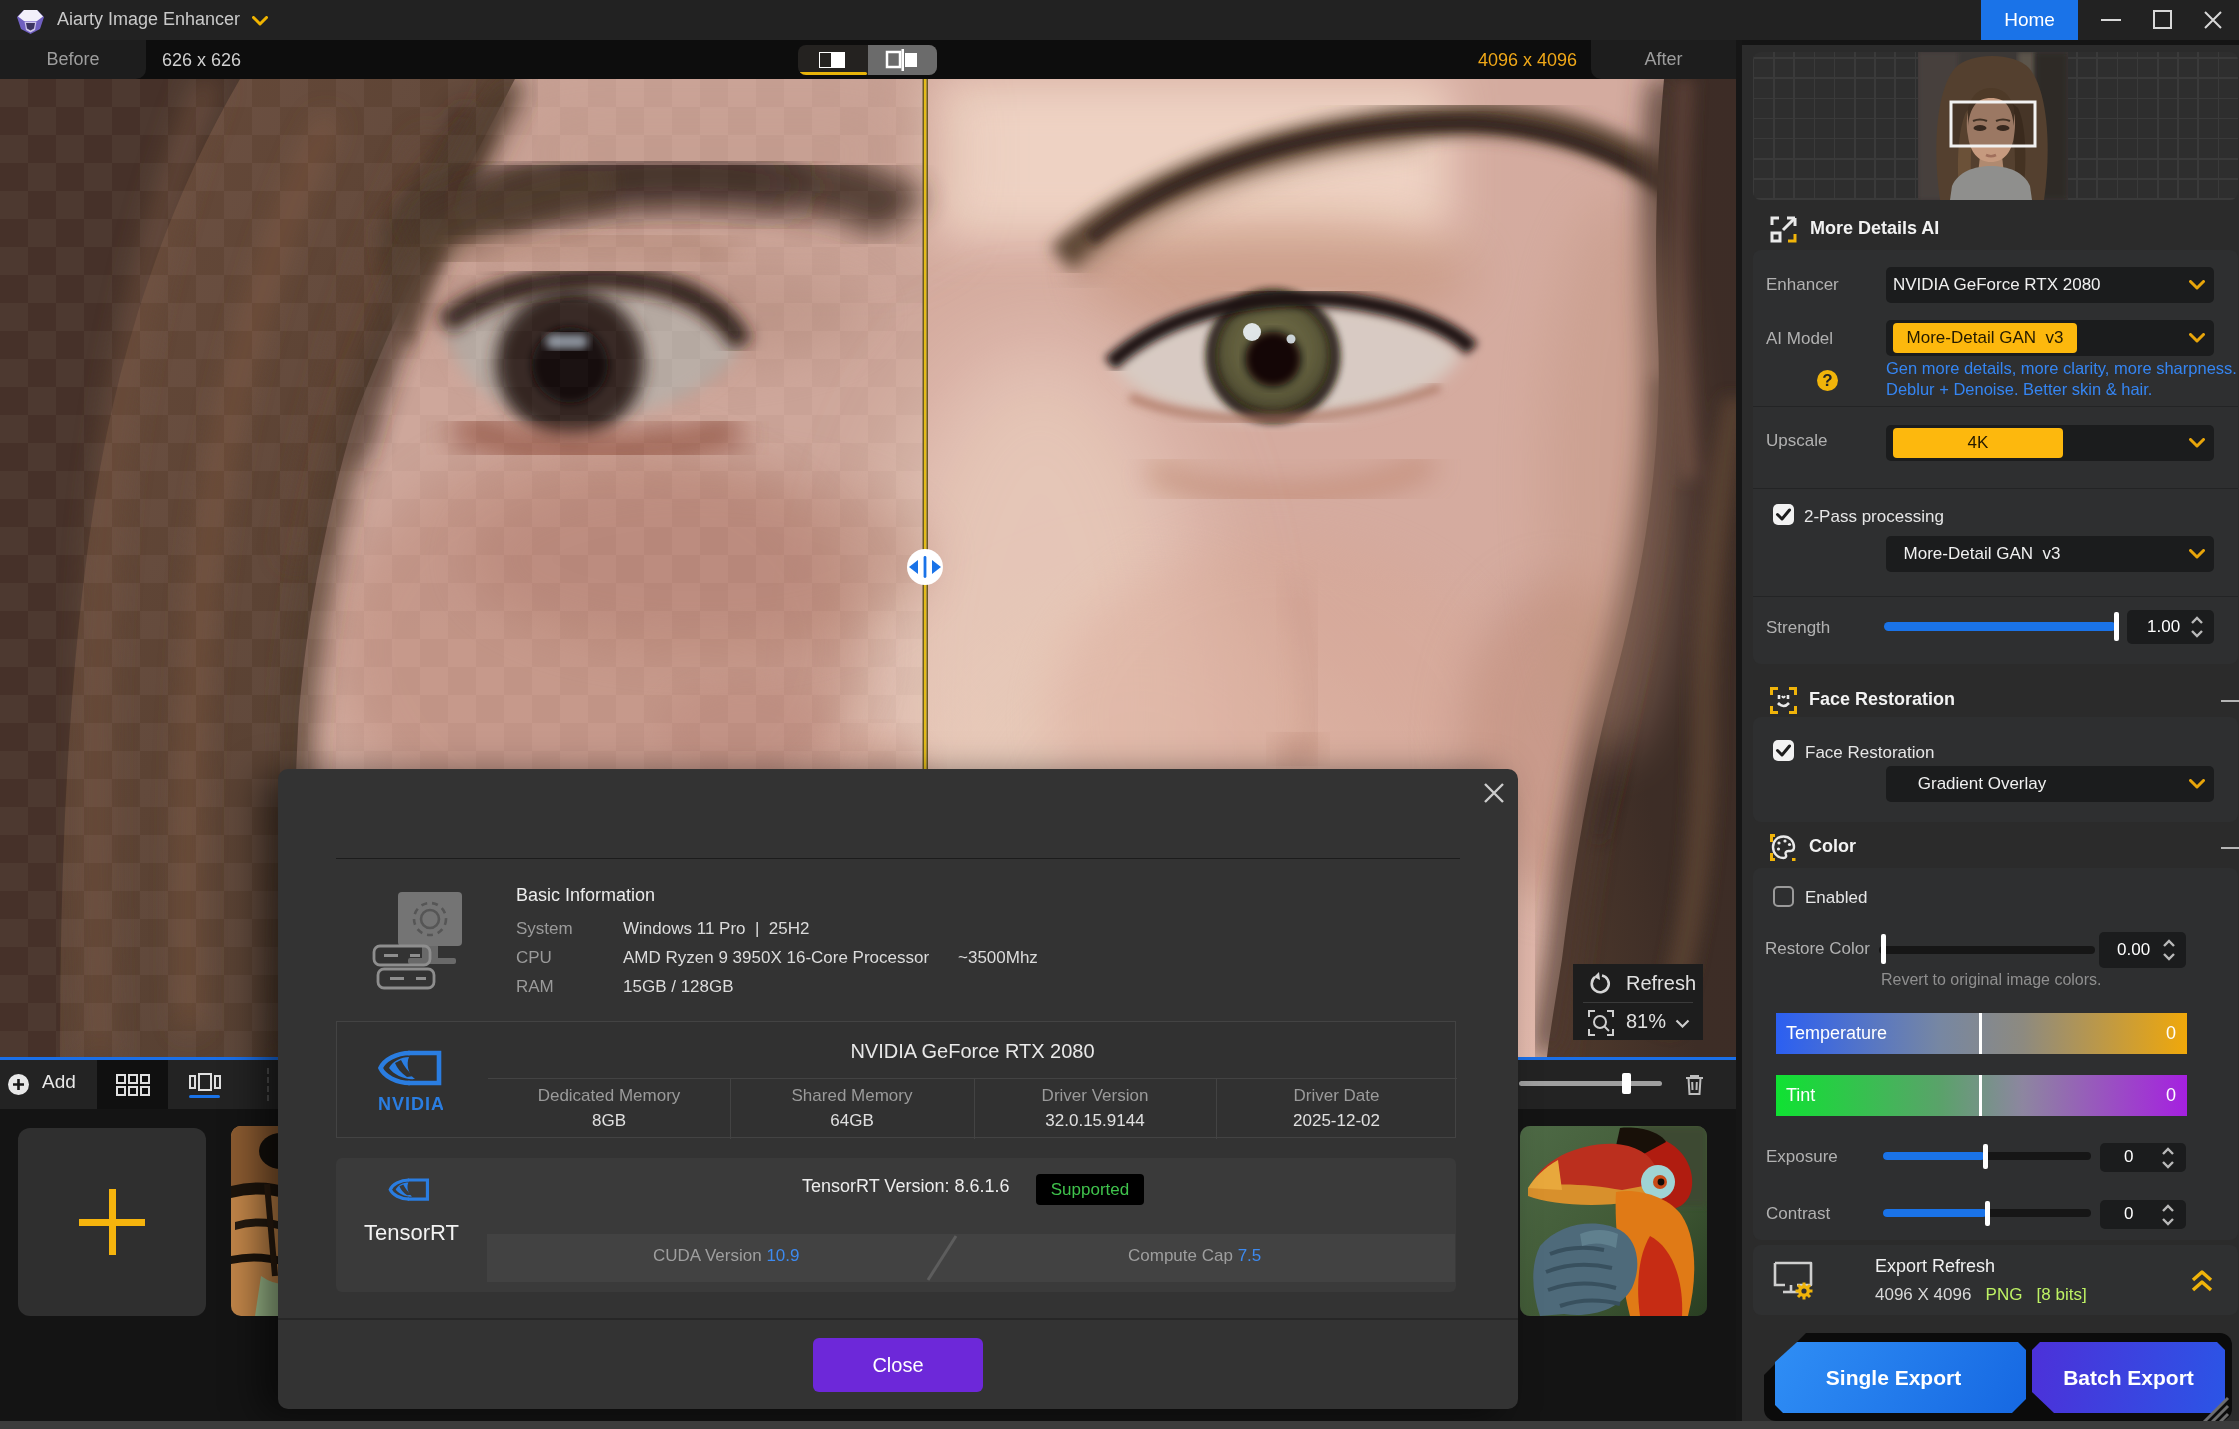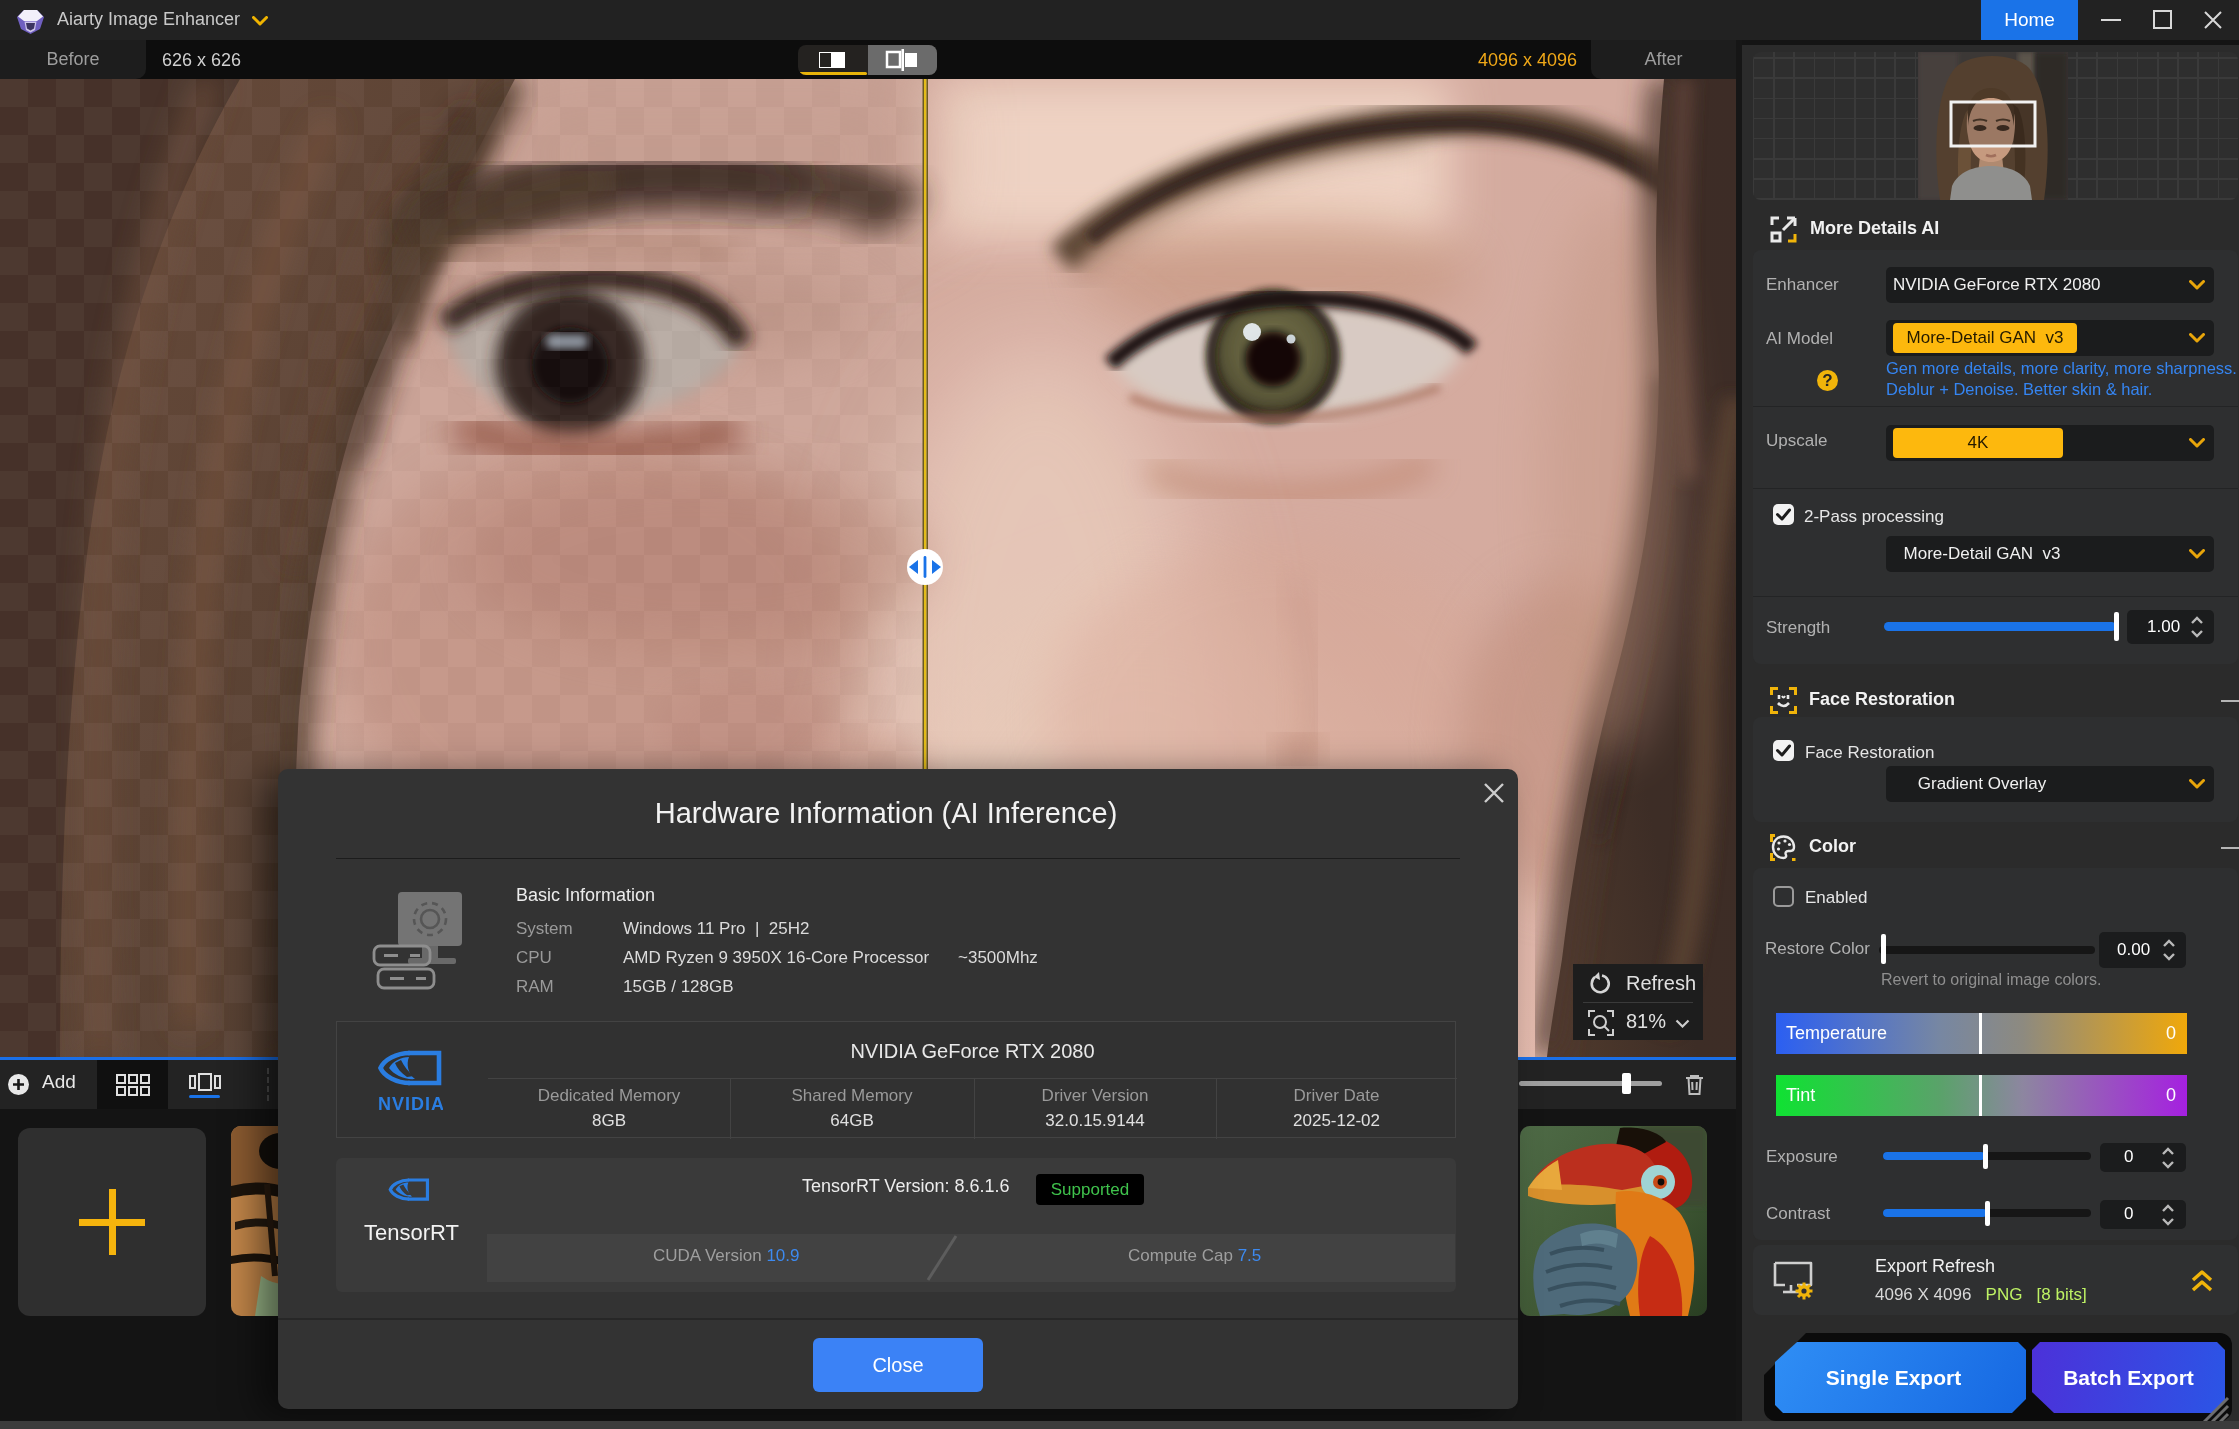--- a/index.html
+++ b/index.html
@@ -540,21 +540,20 @@
         <path d="M14 30 L38 6"></path>
           <path d="M22 30 L38 14"></path>
           <path d="M30 30 L38 22"></path>
       </g>
     </svg>
   </div>
   <div id="modal">
     <svg class="abs" style="left:1205px;top:13px" width="22" height="22" viewBox="0 0 22 22">
       <path d="M2 2 L20 20 M20 2 L2 20" stroke="#cdcdcd" stroke-width="2.4"></path>
     </svg>
-    <div class="abs" style="left:-12px;top:28px;width:1240px;text-align:center;color:#f2f2f2;font-size:29px;">Hardware Information (AI Inference)</div>
     <div class="abs" style="left:58px;top:89px;width:1124px;height:1px;background:#1c1c1c;"></div>
 
     <svg class="abs" style="left:90px;top:117px" width="118" height="118" viewBox="0 0 118 118">
       <rect x="30" y="6" width="64" height="54" rx="4" fill="#747474"></rect>
       <rect x="54" y="60" width="16" height="12" fill="#696969"></rect>
       <rect x="40" y="72" width="48" height="6" rx="2" fill="#696969"></rect>
       <g fill="none" stroke="#565656" stroke-width="2.6">
         <circle cx="62" cy="33" r="9"></circle>
         <g stroke-dasharray="6 5">
             <circle cx="62" cy="33" r="16"></circle>
@@ -614,16 +613,16 @@
       <div class="abs" style="left:700px;top:16px;width:108px;height:31px;background:#000000;border-radius:4px;color:#3fc24c;font-size:17px;text-align:center;line-height:31px;">Supported</div>
       <div class="abs" style="left:151px;top:76px;width:968px;height:48px;background:#424242;">
         <div class="abs" style="left:166px;top:12px;color:#9e9e9e;font-size:17px;">CUDA Version <span style="color:#3d8af0;">10.9</span></div>
         <svg class="abs" style="left:425px;top:0" width="60" height="48" viewBox="0 0 60 48">
           <path d="M16 46 L44 2" stroke="#5d5d5d" stroke-width="3"></path>
         </svg>
         <div class="abs" style="left:641px;top:12px;color:#9e9e9e;font-size:17px;">Compute Cap <span style="color:#3d8af0;">7.5</span></div>
       </div>
     </div>
     <div class="abs" style="left:0;top:549px;width:1240px;height:2px;background:#272727;"></div>
-    <div class="abs" style="left:535px;top:569px;width:170px;height:54px;background:#3b82f6;border-radius:6px;color:#fff;font-size:20px;text-align:center;line-height:54px;">Close</div>
+    <div class="abs" style="left:535px;top:569px;width:170px;height:54px;background:#6d28d9;border-radius:6px;color:#fff;font-size:20px;text-align:center;line-height:54px;">Close</div>
   </div>
   <div id="bottomstrip"></div>
 </div>
 
 </body></html>

